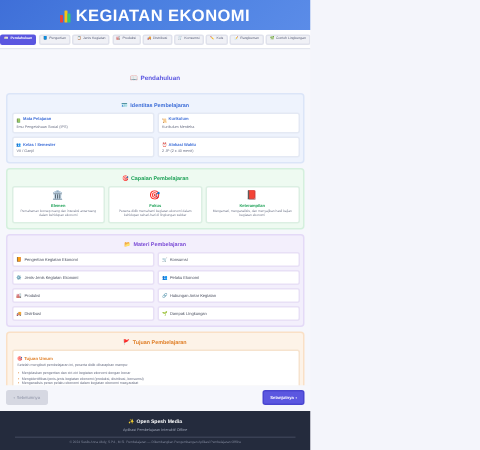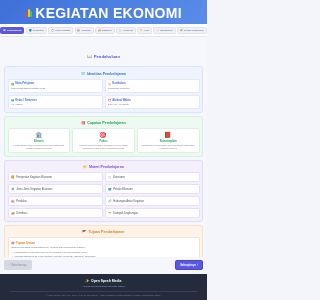--- a/index.html
+++ b/index.html
@@ -20,21 +20,21 @@
   }
   .header-inner { display: flex; align-items: center; justify-content: center; gap: 3px; }
   .logo-icon { display: inline-flex; flex-direction: column; line-height: 0; }
   .logo-icon .bars { display: flex; align-items: flex-end; gap: 0.6px; height: 8px; }
   .logo-icon .bars i { display: block; width: 2px; border-radius: 0.4px; }
   .b1 { height: 5px; background: #e8453c; }
   .b2 { height: 8px; background: #f5c518; }
   .b3 { height: 6.5px; background: #2ecc71; }
   .app-title {
     color: #ffffff;
-    font-size: 14px;
+    font-size: 11px;
     font-weight: bold;
     letter-spacing: 0.3px;
     white-space: nowrap;
   }
 
   
   .tabbar {
     background: #ffffff;
     border-bottom: 1px solid #e3e6ef;
     padding: 2.5px 4px;

